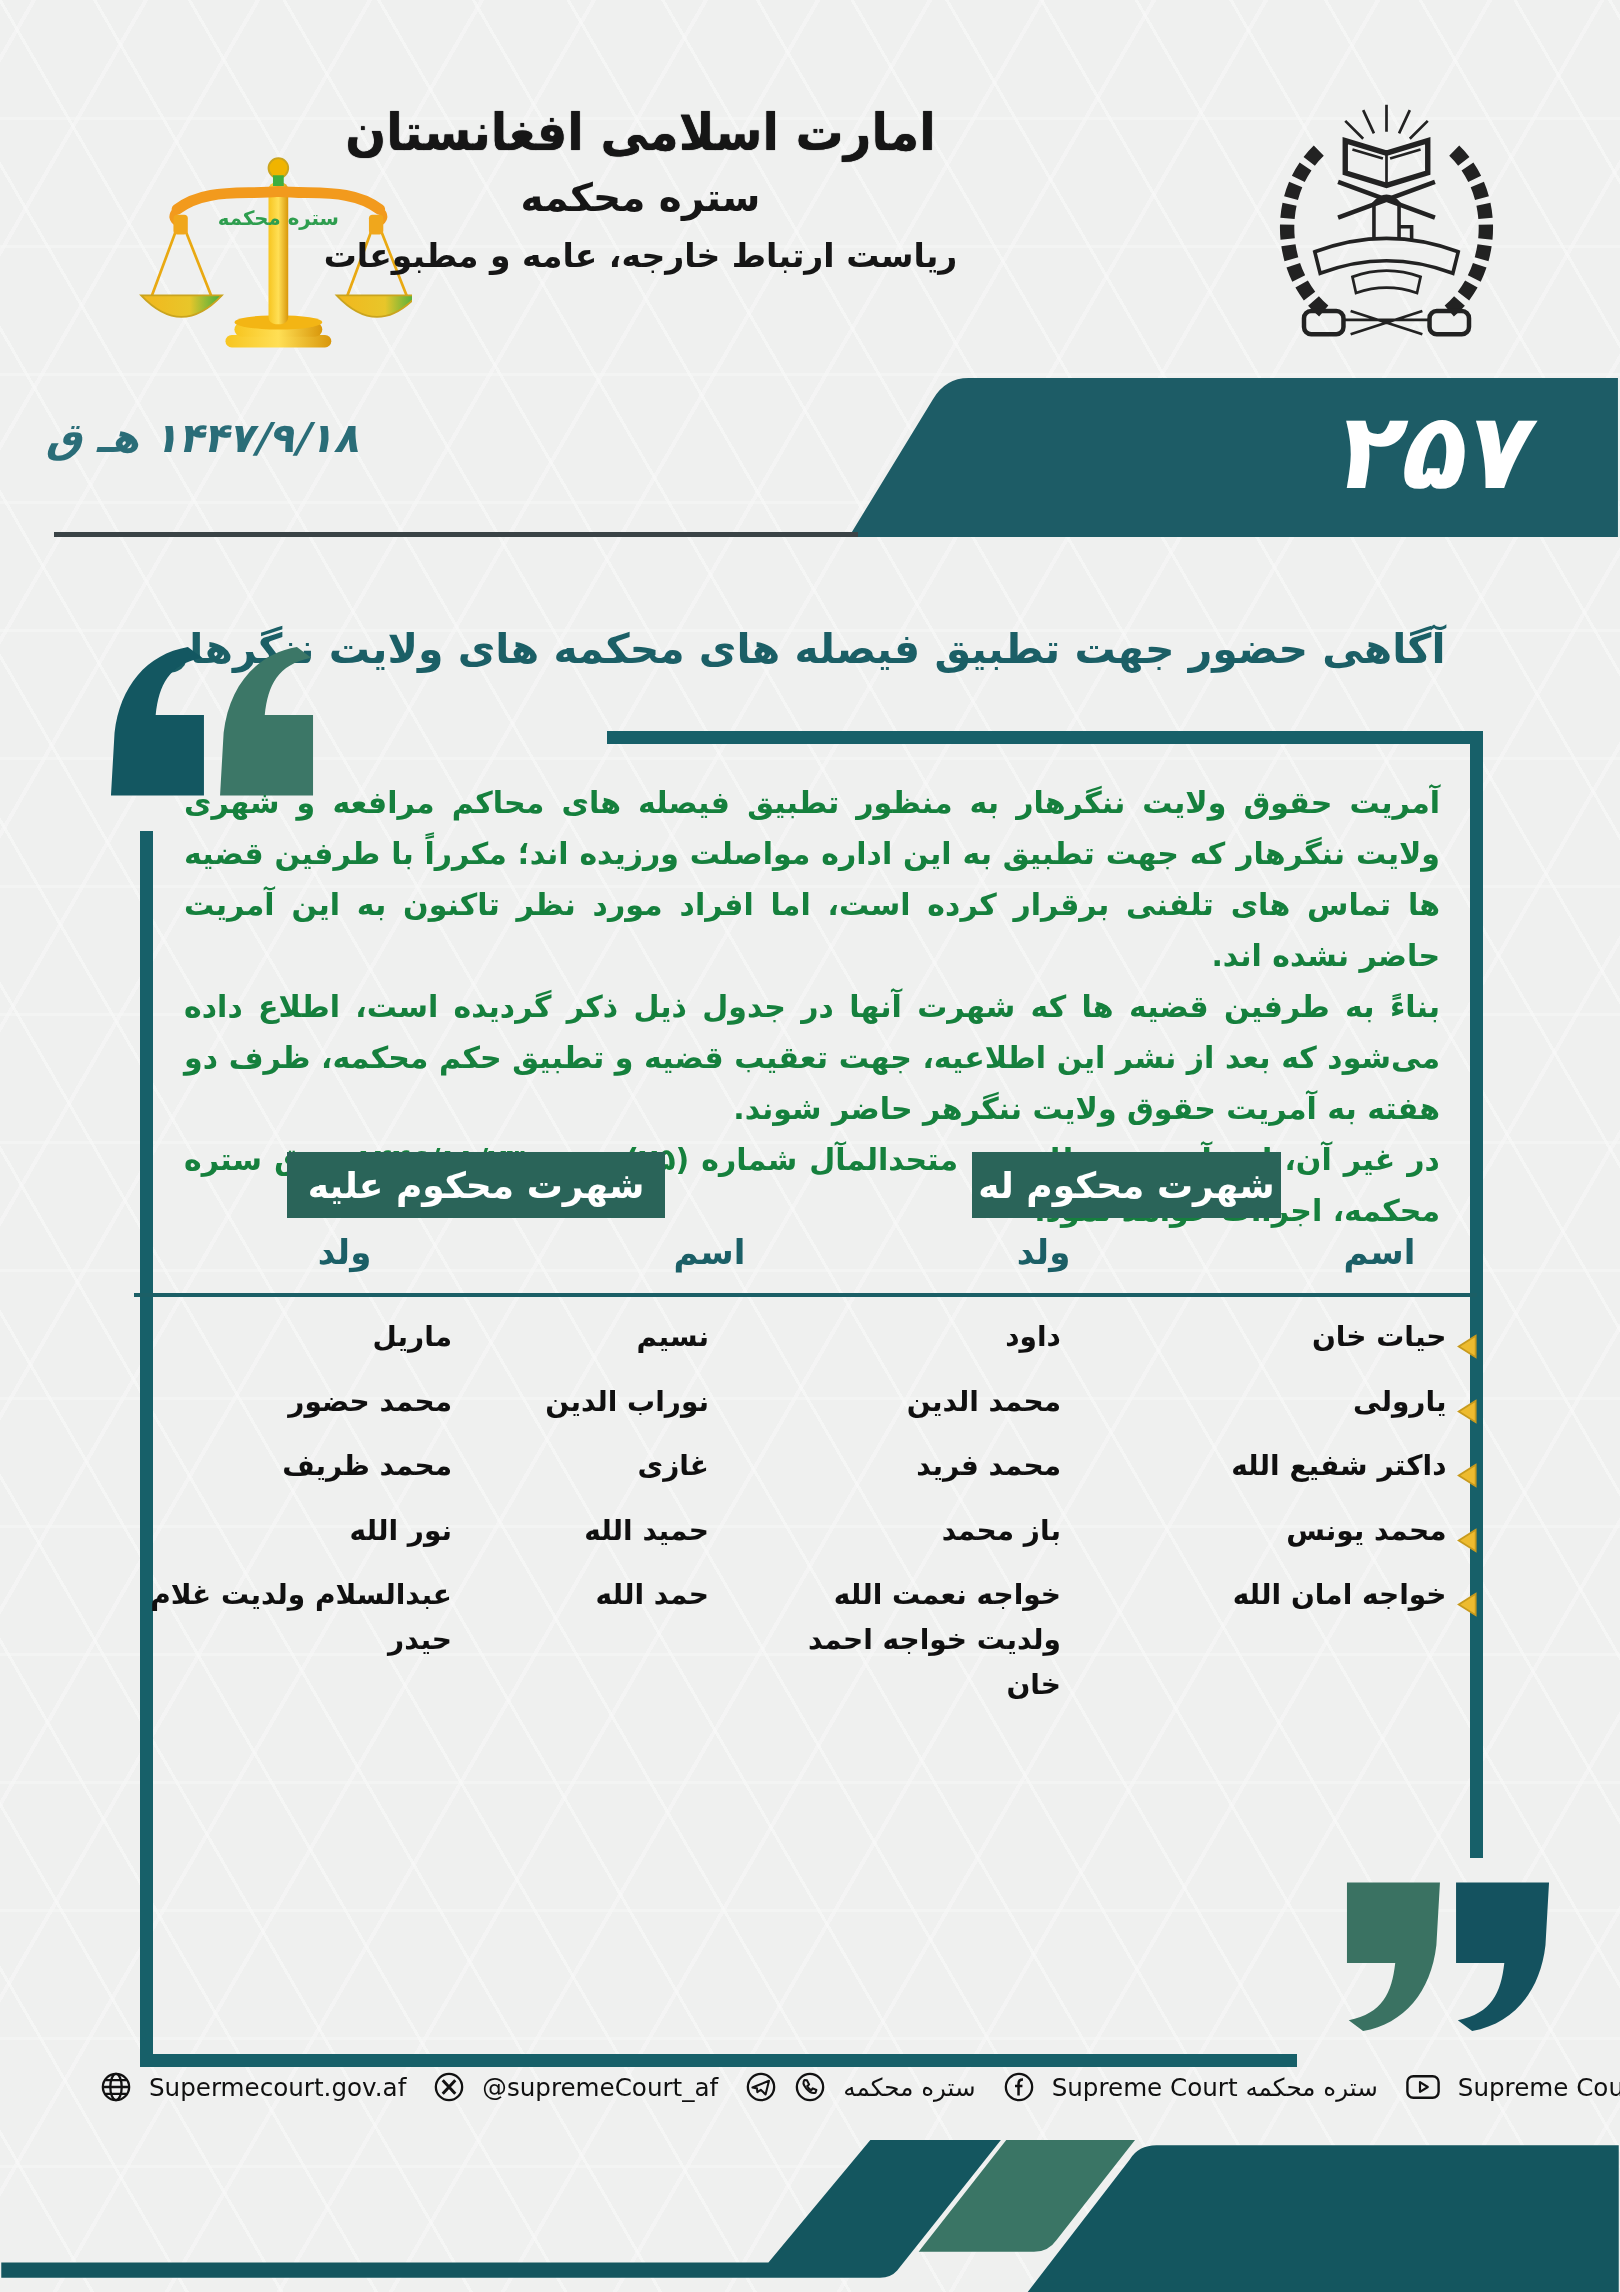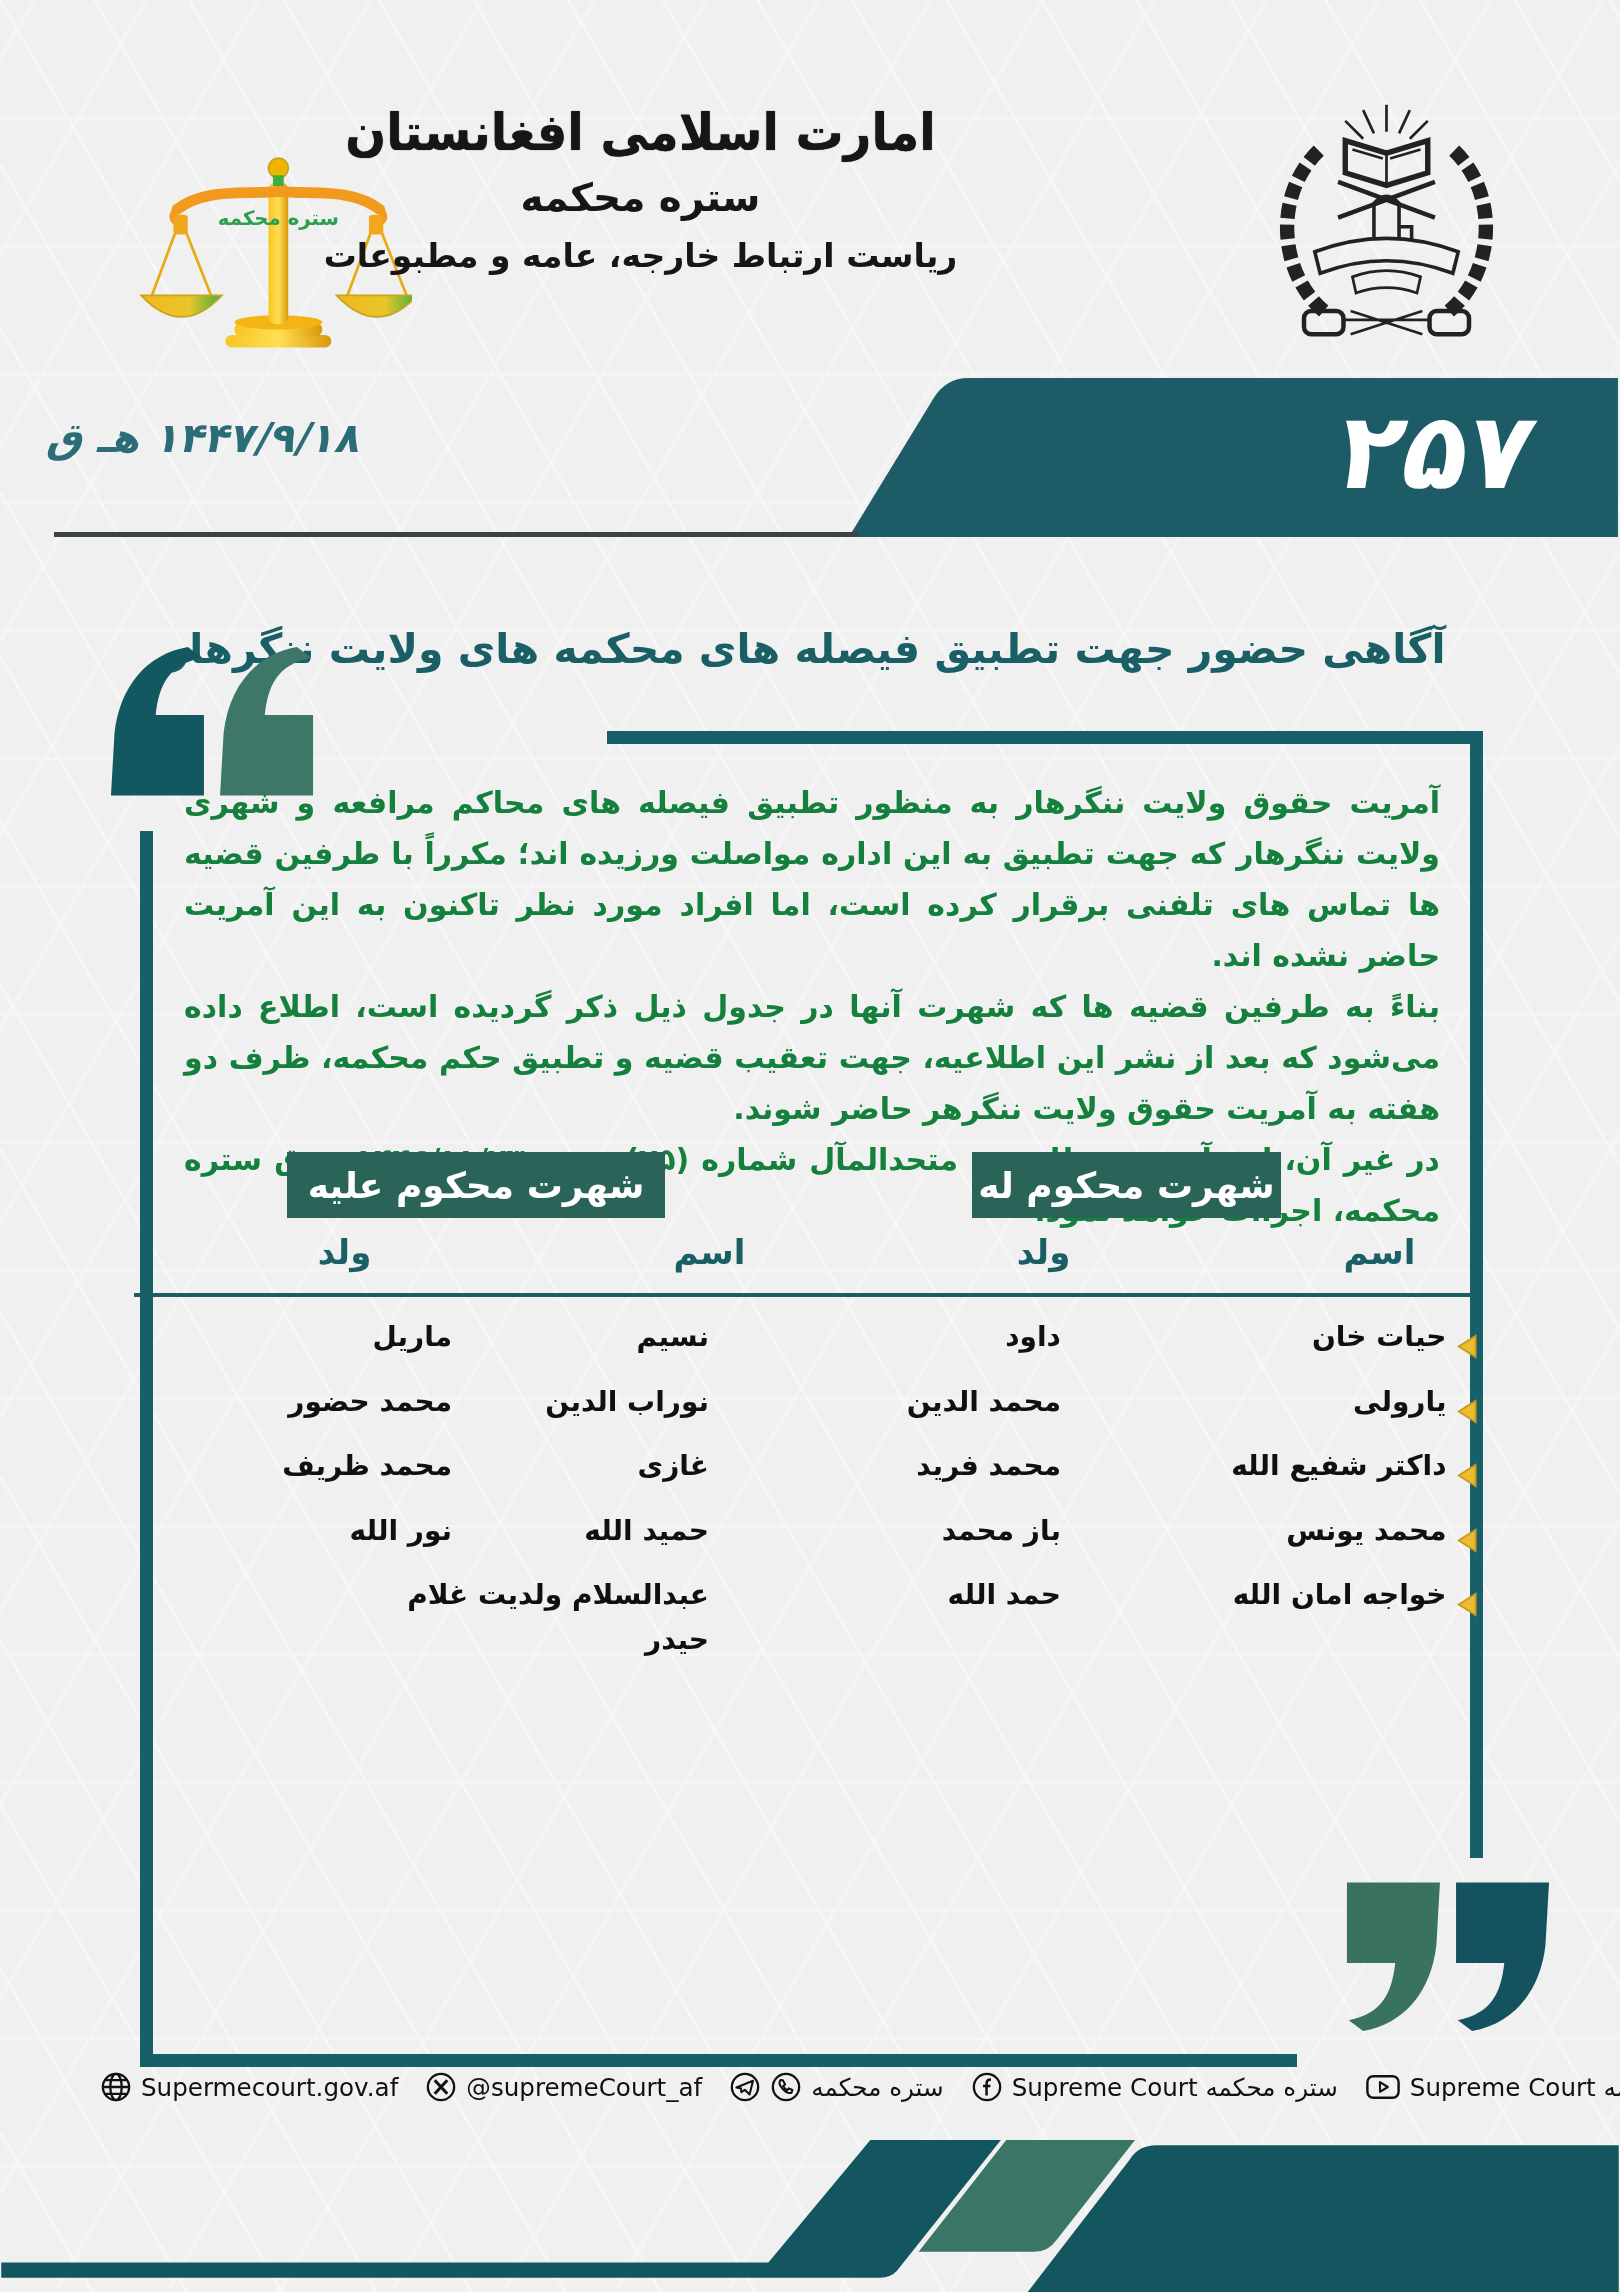--- a/index.html
+++ b/index.html
@@ -54,21 +54,21 @@
   .rows{left:142px;top:1309px;width:1335px;direction:rtl;z-index:2;}
   .row{display:grid;grid-template-columns:416px 352px 257px 310px;min-height:59px;align-items:start;padding-top:5.4px;}
   .cell{font-size:28px;font-weight:700;color:#101010;text-align:right;line-height:45px;}
   .cell-name-lah{display:flex;gap:9px;align-items:flex-end;}
   .cell-name-lah .marker{flex:0 0 auto;margin-top:9.9px;}
   .w300{display:inline-block;width:269px;text-align:right;}
   .w340{display:inline-block;width:304px;text-align:right;}
   
   .social{left:100px;top:2071px;width:1325px;display:flex;align-items:center;gap:27px;z-index:2;direction:ltr;
     color:#101010;font-size:24.6px;font-weight:500;}
-  .social .item{display:flex;align-items:center;gap:9px;white-space:nowrap;}
+  .social .item{display:flex;align-items:center;gap:17px;white-space:nowrap;}
   .social svg{display:block;}
   
   .bottom-svg{left:0;top:2140px;z-index:1;}
 </style>
 </head>
 <body>
 
 <div class="bg-pattern"></div>
 
 <svg class="abs" style="left:125px;top:82px;z-index:2" width="287" height="278" viewBox="0 0 320 310">
@@ -224,20 +224,21 @@
       <div class="cell"><span class="w340">نور الله</span></div>
     </div>
 
     <div class="row">
       <div class="cell cell-name-lah">
         <svg class="marker" width="21.5" height="25" viewBox="0 0 24 28">
           <path d="M 22 2 L 3 14 L 22 26 Z" fill="#edbb2f" stroke="#c79a1d" stroke-width="2"></path>
         </svg>
         <span>خواجه امان الله</span>
       </div>
+      <div class="cell"><span class="w300">خواجه نعمت الله ولدیت خواجه احمد خان</span></div>
       <div class="cell"><span>حمد الله</span></div>
       <div class="cell"><span class="w340">عبدالسلام ولدیت غلام حیدر</span></div>
     </div>
   </div>
 
 <div class="abs social">
   <div class="item">
     <svg width="32" height="32" viewBox="0 0 28 28">
       <g fill="none" stroke="#111" stroke-width="2">
         <circle cx="14" cy="14" r="11.5"></circle>

